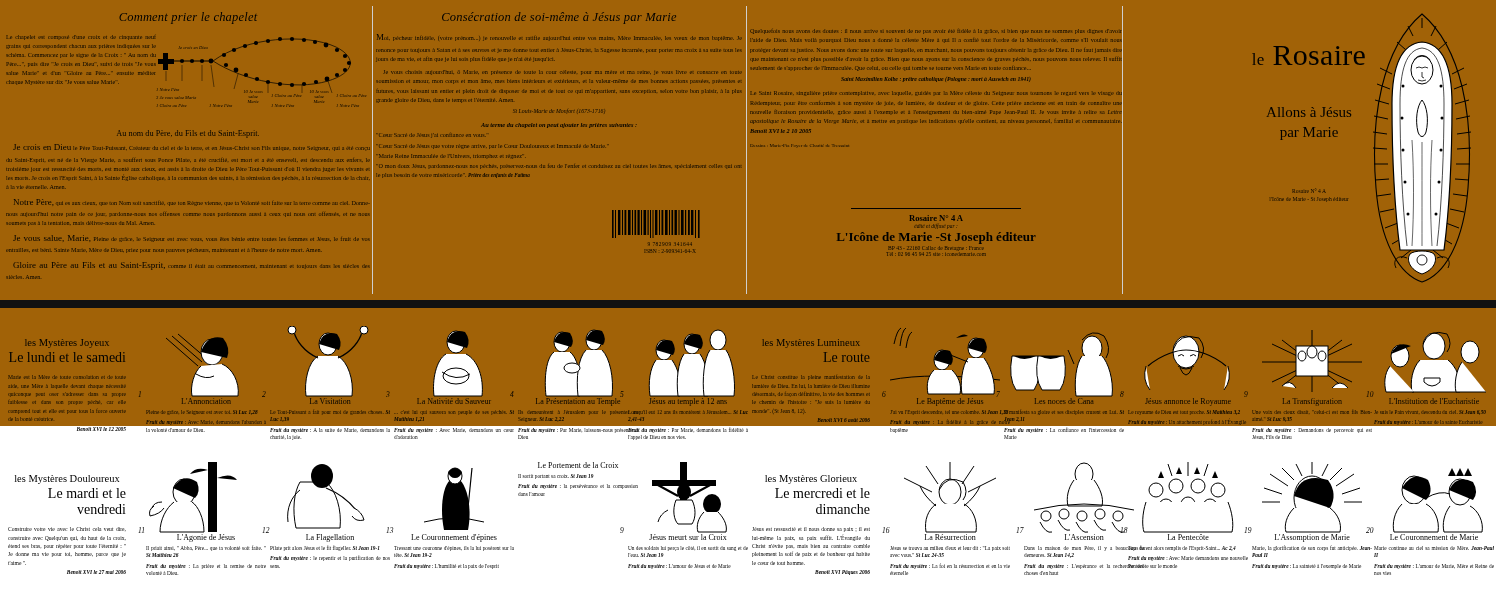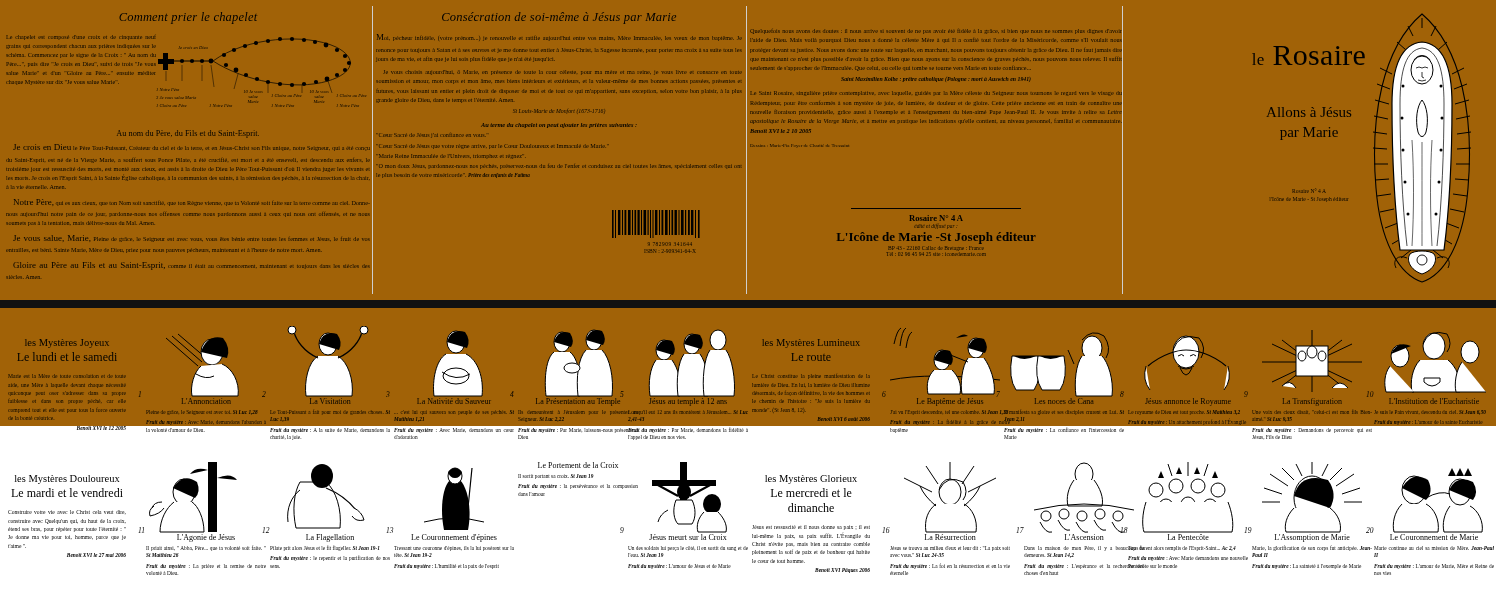--- a/index.html
+++ b/index.html
@@ -52,21 +52,21 @@
   
   .title-main{font-size:30px;text-align:center;margin-top:38px;letter-spacing:.3px;}
   .title-main .sm{font-size:17px;}
   .title-sub{font-size:15px;text-align:center;margin-top:30px;line-height:1.35;}
   .title-foot{font-size:5.6px;text-align:center;margin-top:44px;line-height:1.5;}
   .madonna{position:absolute;right:4px;top:8px;}
 
   
   .grp{position:absolute;box-sizing:border-box;}
   .grp .gtitle{font-size:10.5px;text-align:center;line-height:1.35;margin:6px 0 0 0;}
-  .grp .gday{font-size:12px;text-align:center;margin:0 0 7px 0;}
+  .grp .gday{font-size:14px;text-align:right;margin:0 0 7px 0;}
   .grp .gtext{font-size:5.6px;line-height:1.5;text-align:justify;}
   .grp .gsig{font-size:5.4px;font-style:italic;font-weight:bold;text-align:right;margin-top:2px;}
 
   .card{position:absolute;box-sizing:border-box;width:120px;}
   .card .art{height:72px;position:relative;}
   .card .num{position:absolute;left:-8px;top:64px;font-size:7.5px;font-style:italic;}
   .card .cname{font-size:8px;text-align:center;margin:0 0 2px 0;line-height:1.1;}
   .card .vers{font-size:5.3px;line-height:1.42;margin:0 0 3px 0;text-align:justify;}
   .card .vers .ref{font-style:italic;font-weight:bold;}
   .card .fruit{font-size:5.3px;line-height:1.42;text-align:justify;}

